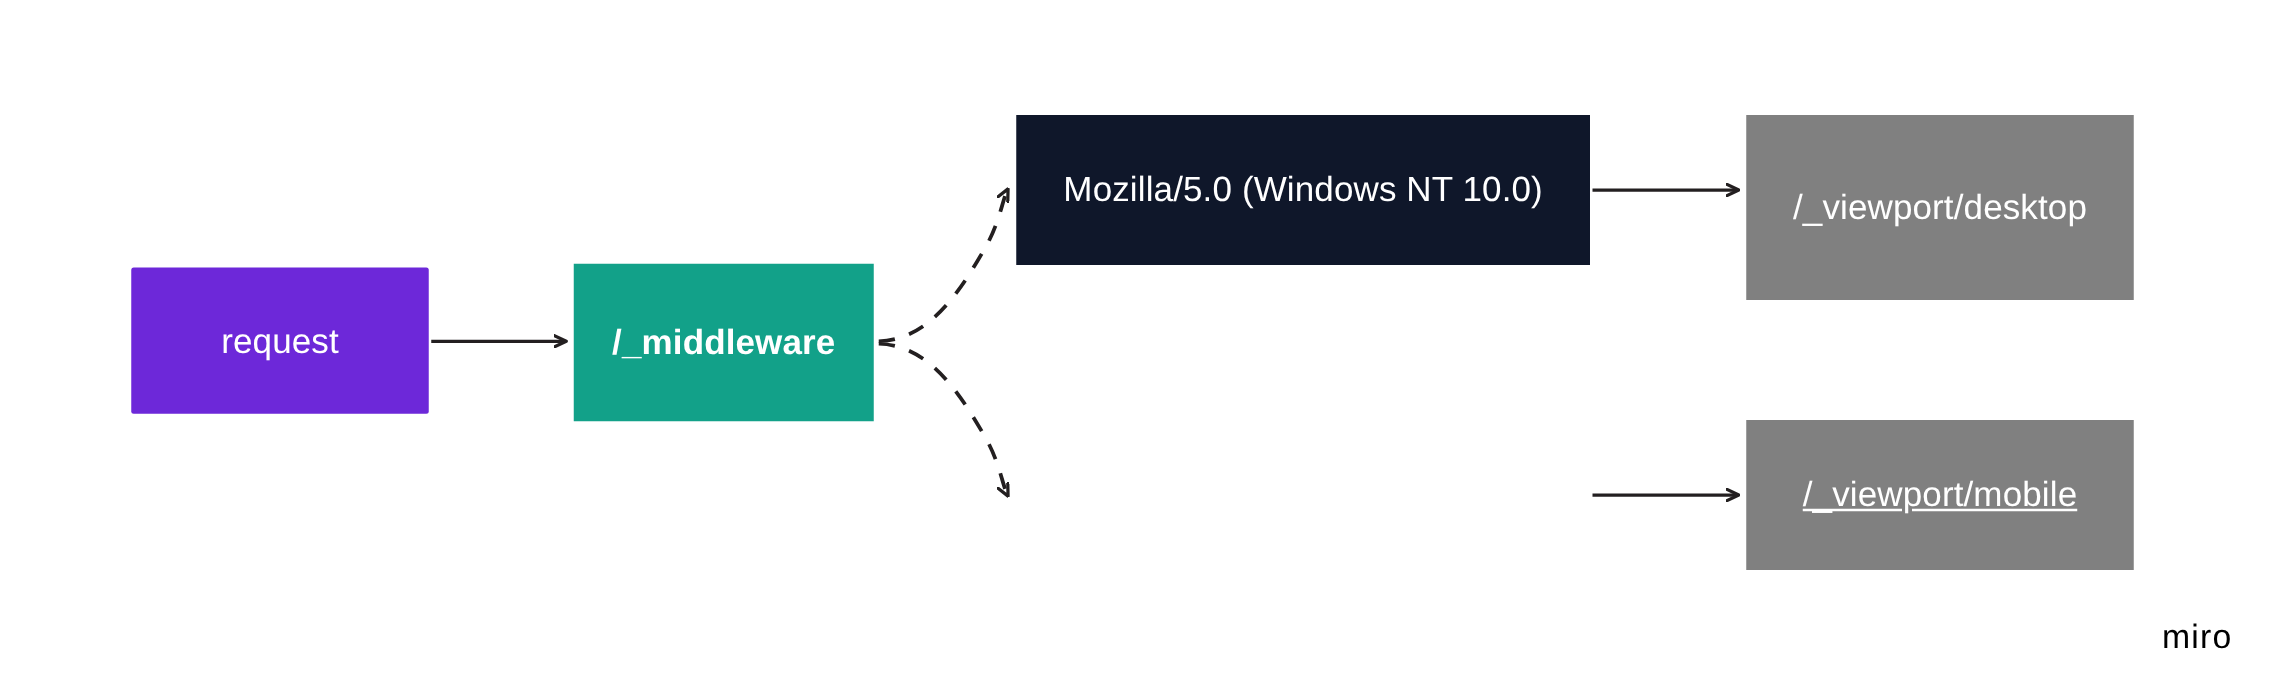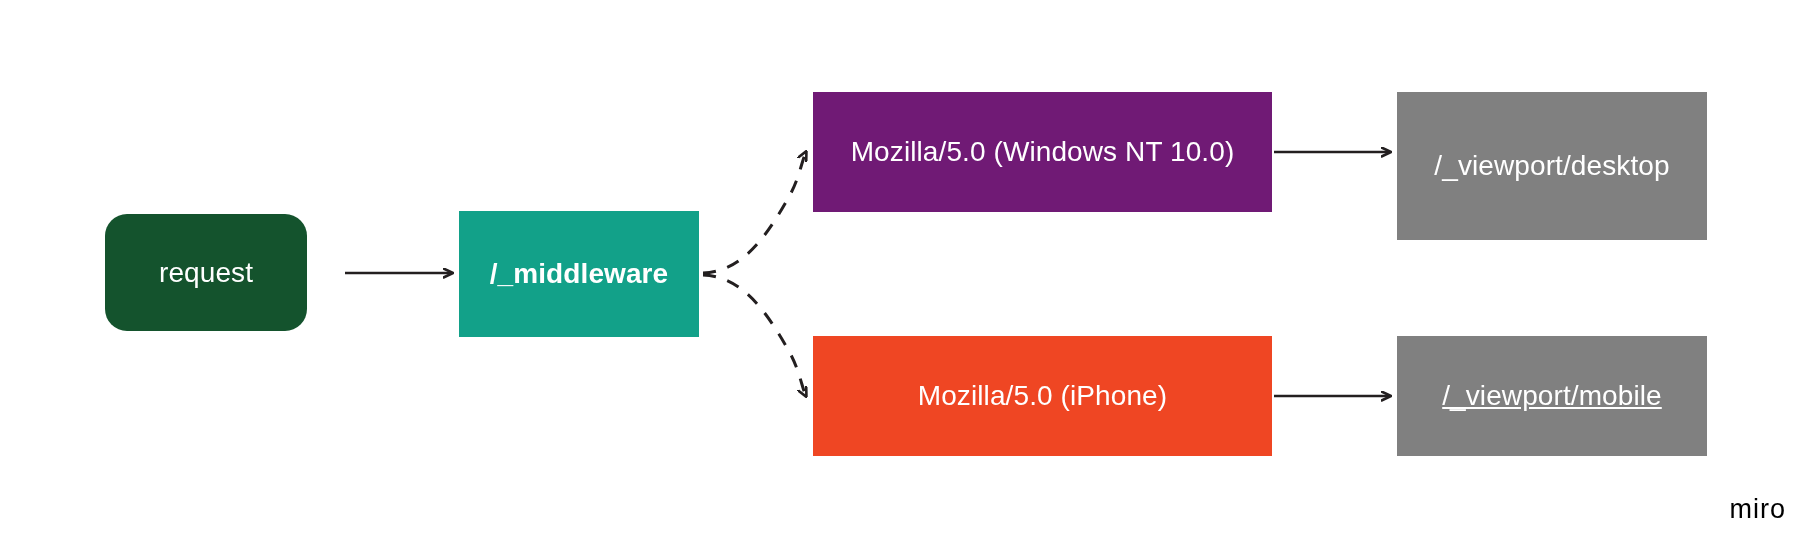--- a/index.html
+++ b/index.html
@@ -27,39 +27,39 @@
     font-size: 28px;
     font-weight: 400;
     letter-spacing: 0.1px;
     text-align: center;
     line-height: 1.2;
     white-space: nowrap;
   }
   .node-request {
     left: 105px;
     top: 214px;
-    width: 202px;
+    width: 238px;
     height: 117px;
-    background: #14532d;
-    border-radius: 22px;
+    background: #6d28d9;
+    border-radius: 2px;
   }
   .node-middleware {
     left: 459px;
     top: 211px;
     width: 240px;
     height: 126px;
     background: #12a189;
     font-weight: bold;
   }
   .node-ua-desktop {
     left: 813px;
     top: 92px;
     width: 459px;
     height: 120px;
-    background: #701a75;
+    background: #0f172a;
   }
   .node-ua-mobile {
     left: 813px;
     top: 336px;
     width: 459px;
     height: 120px;
     background: #ef4623;
   }
   .node-viewport-desktop {
     left: 1397px;
@@ -125,23 +125,20 @@
   </div>
 
   <div class="node node-middleware">
     <span>/_middleware</span>
   </div>
 
   <div class="node node-ua-desktop">
     <span>Mozilla/5.0 (Windows NT 10.0)</span>
   </div>
 
-  <div class="node node-ua-mobile">
-    <span>Mozilla/5.0 (iPhone)</span>
-  </div>
 
   <div class="node node-viewport-desktop">
     <span>/_viewport/desktop</span>
   </div>
 
   <div class="node node-viewport-mobile">
     <span>/_viewport/mobile</span>
   </div>
 
   <div class="watermark">miro</div>

